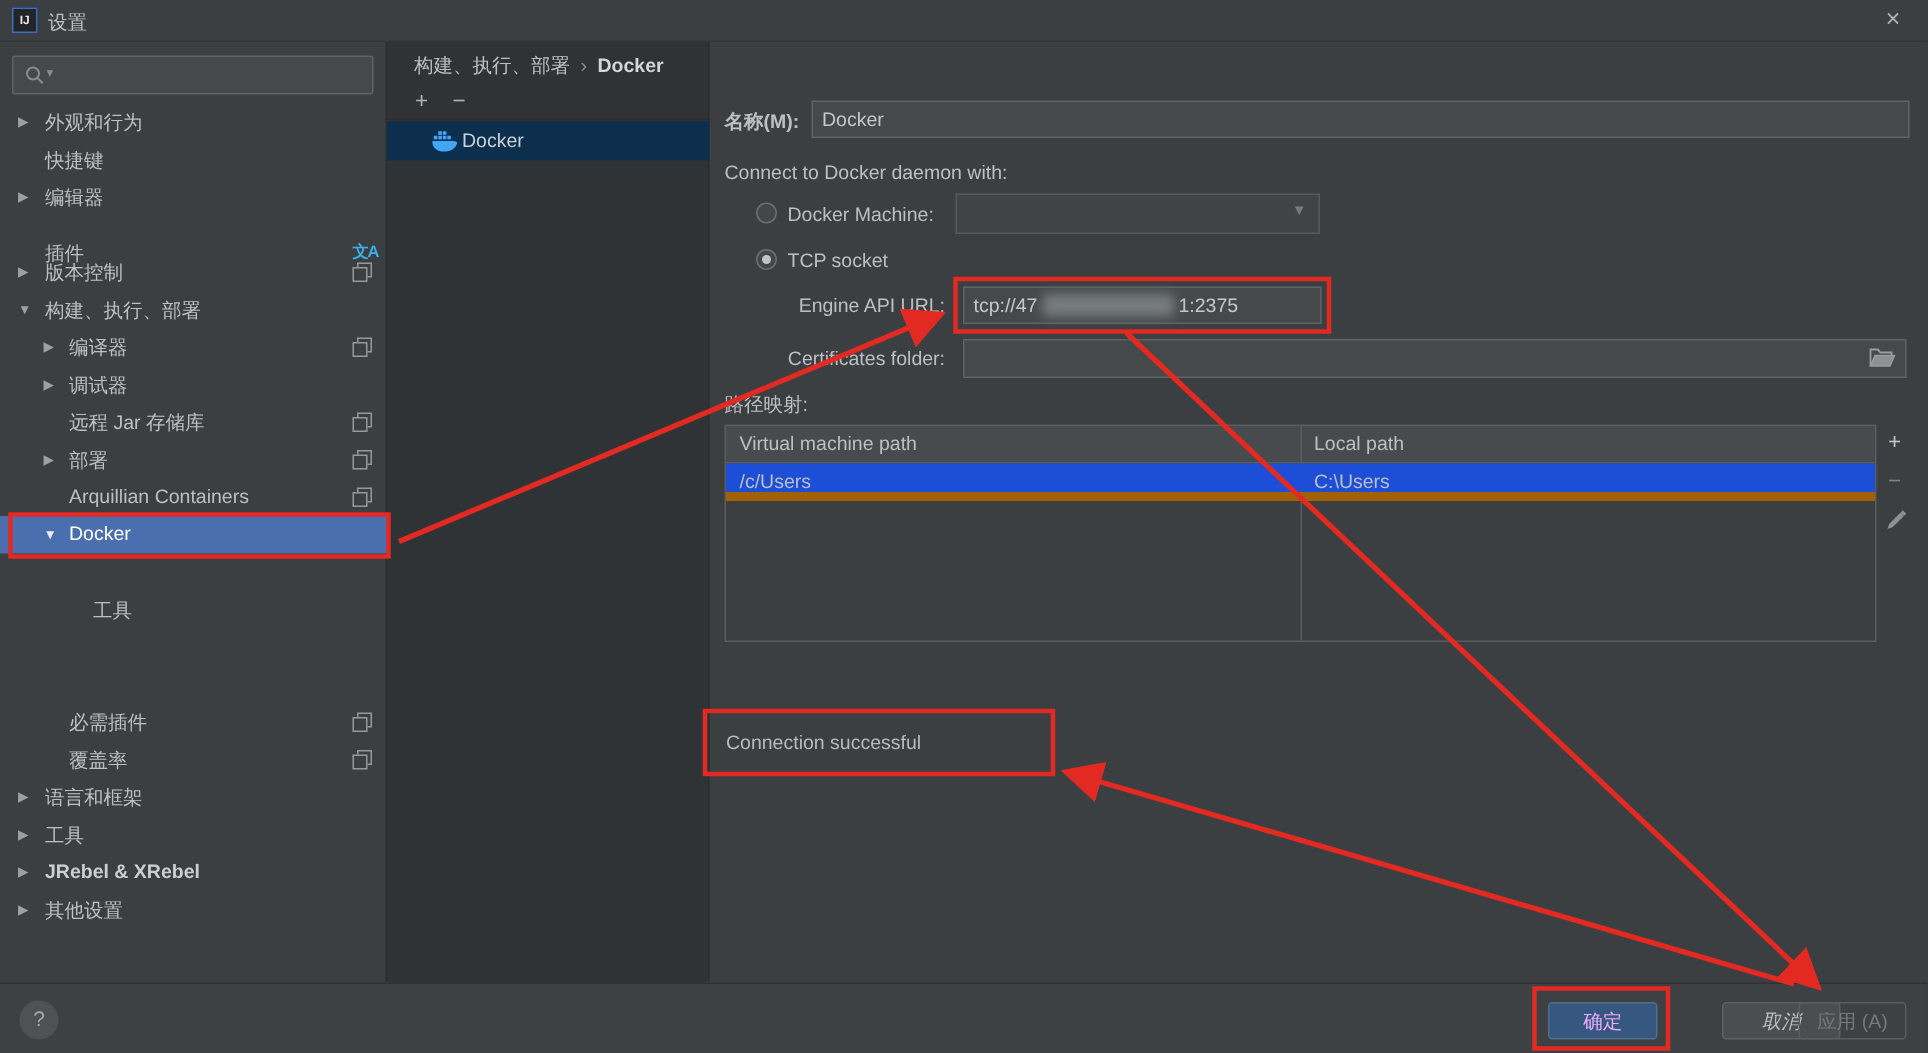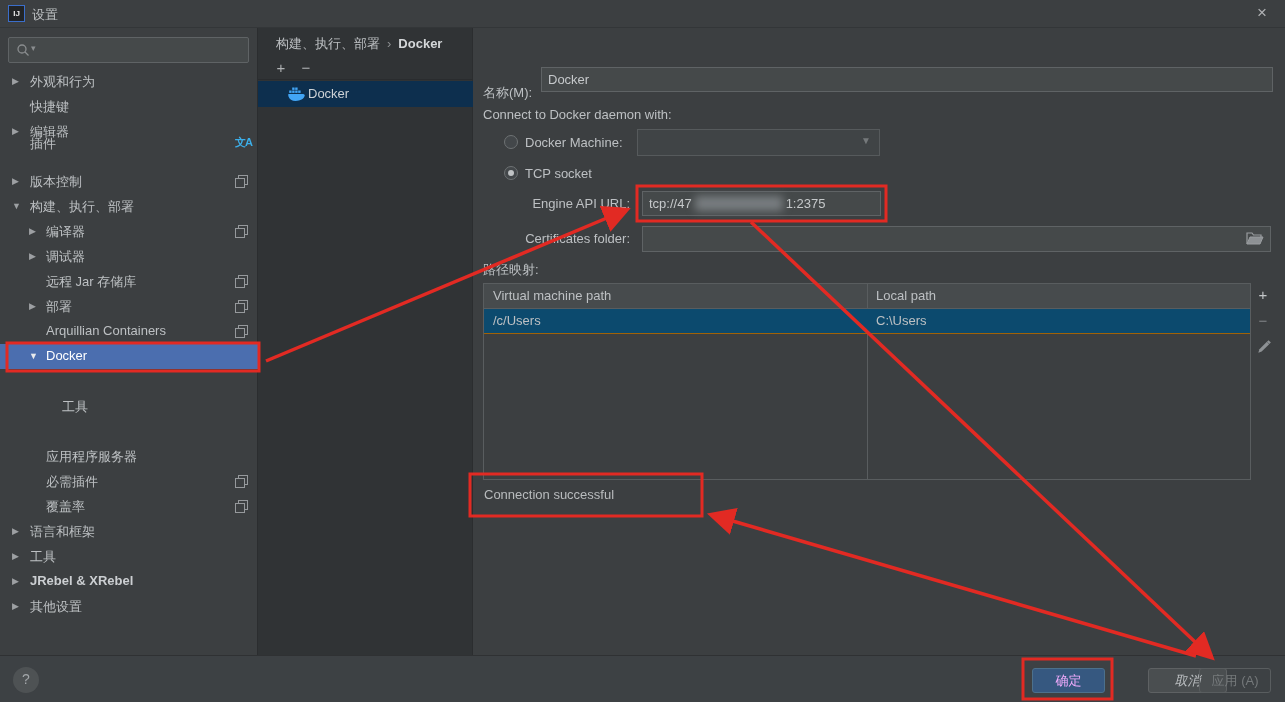--- a/index.html
+++ b/index.html
@@ -43,23 +43,23 @@
   
   .label { position:absolute; white-space:nowrap; color:#bdc0c3; }
   .rlabel { text-align:right; }
   .field { position:absolute; background:#45494a; border:1px solid #5f6365; color:#c6c9cb; padding:3px 6px; line-height:17px; }
   .combo { position:absolute; background:#404446; border:1px solid #565a5c; }
   .combo .arrow { position:absolute; right:8px; top:5px; color:#75797b; font-size:10px; }
   .radio { position:absolute; width:14px; height:14px; border-radius:50%; border:1px solid #6e7274; background:#43474a; }
   .radio.checked::after { content:""; position:absolute; left:3px; top:3px; width:6px; height:6px; border-radius:50%; background:#c0c3c5; }
   .blurred { display:inline-block; vertical-align:-3px; width:88px; height:15px; margin:0 3px; background:#787d80; border-radius:3px; filter:blur(4px); }
 
-  .ptable { position:absolute; left:483px; top:283px; width:768px; height:197px; border:1px solid #595d5f; }
+  .ptable { position:absolute; left:483px; top:283px; width:768px; height:145px; border:1px solid #595d5f; }
   .ptable .thead { position:absolute; left:0; top:0; width:100%; height:25px; background:#474b4d; border-bottom:1px solid #595d5f; }
-  .ptable .trow { position:absolute; left:0; top:25px; width:100%; height:25px; background:#0c4a6e; border-bottom:1px solid #a16207; }
+  .ptable .trow { position:absolute; left:0; top:25px; width:100%; height:25px; background:#1d4ed8; border-bottom:6px solid #a16207; }
   .ptable .c1 { position:absolute; left:9px; top:4px; white-space:nowrap; }
   .ptable .c2 { position:absolute; left:392px; top:4px; white-space:nowrap; }
   .ptable .vline { position:absolute; left:383px; top:0; width:1px; height:100%; background:#595d5f; }
   .tstrip-btn { position:absolute; width:16px; height:16px; text-align:center; line-height:15px; font-size:15px; }
 
   .status-text { position:absolute; left:484px; top:487px; color:#b9bcbe; }
 
   
   .footer { position:absolute; left:0; top:655px; width:1285px; height:47px; background:#3d4144; border-top:1px solid #2f3133; }
   .help-btn { position:absolute; left:13px; top:11px; width:26px; height:26px; border-radius:50%; background:#4e5254; color:#a2a6a9; text-align:center; line-height:25px; font-size:14px; }
@@ -91,21 +91,21 @@
         <span class="tri" style="left:12px">▶</span>
         <span class="tlabel" style="left:30px">外观和行为</span>
       </div>
       <div class="tree-row" style="top: 66px;">
         <span class="tlabel" style="left:30px">快捷键</span>
       </div>
       <div class="tree-row" style="top: 91px;">
         <span class="tri" style="left:12px">▶</span>
         <span class="tlabel" style="left:30px">编辑器</span>
       </div>
-      <div class="tree-row" style="top: 103px; text-align: center;">
+      <div class="tree-row" style="top: 128px; text-align: center;">
         <span class="tlabel" style="left:30px">插件</span>
         <span class="trans-ic">文A</span>
       </div>
       <div class="tree-row" style="top: 141px;">
         <span class="tri" style="left:12px">▶</span>
         <span class="tlabel" style="left:30px">版本控制</span>
         <span class="share-ic"></span>
       </div>
       <div class="tree-row" style="top: 166px;">
         <span class="tri" style="left:12px">▼</span>
@@ -132,23 +132,20 @@
       <div class="tree-row" style="top: 291px;">
         <span class="tlabel" style="left:46px">Arquillian Containers</span>
         <span class="share-ic"></span>
       </div>
       <div class="tree-row selected" style="top: 316px;">
         <span class="tri" style="left:29px">▼</span>
         <span class="tlabel" style="left:46px">Docker</span>
       </div>
       <div class="tree-row" style="top: 366px;">
         <span class="tlabel" style="left:62px">工具</span>
-      </div>
-      <div class="tree-row" style="top: 416px;">
-        <span class="tlabel" style="left:46px">应用程序服务器</span>
       </div>
       <div class="tree-row" style="top: 441px;">
         <span class="tlabel" style="left:46px">必需插件</span>
         <span class="share-ic"></span>
       </div>
       <div class="tree-row" style="top: 466px;">
         <span class="tlabel" style="left:46px">覆盖率</span>
         <span class="share-ic"></span>
       </div>
       <div class="tree-row" style="top: 491px;">
@@ -188,21 +185,21 @@
         <rect x="7.2" y="3.5" width="2.4" height="2.4"></rect>
           <rect x="10.2" y="3.5" width="2.4" height="2.4"></rect>
         <path d="M0.3,7 h13.7 c1.6,0 2.6,0.6 2.8,1.2 c-0.3,1.9 -1.4,3.4 -3.2,4.4 c-1.5,0.9 -3.6,1.4 -6,1.4 c-3.6,0 -6.3,-1.7 -7.3,-5 z"></path>
       </g>
     </svg>
     <div class="dlabel">Docker</div>
   </div>
 </div>
 
 <div>
-  <div class="label" style="left:483px; top:84px;">名称(M):</div>
+  <div class="label" style="left:483px; top:72px;font-weight:bold;">名称(M):</div>
   <div class="field" style="left:541px; top:67px; width:732px; height:25px;">Docker</div>
 
   <div class="label" style="left:483px; top:107px;">Connect to Docker daemon with:</div>
 
   <div class="radio" style="left:504px; top:135px;"></div>
   <div class="label" style="left:525px; top:135px;">Docker Machine:</div>
   <div class="combo" style="left:637px; top:129px; width:243px; height:27px;">
     <span style="position:absolute;left:8px;top:4px;color:#9a9da0;"></span>
     <span class="arrow">▼</span>
   </div>

